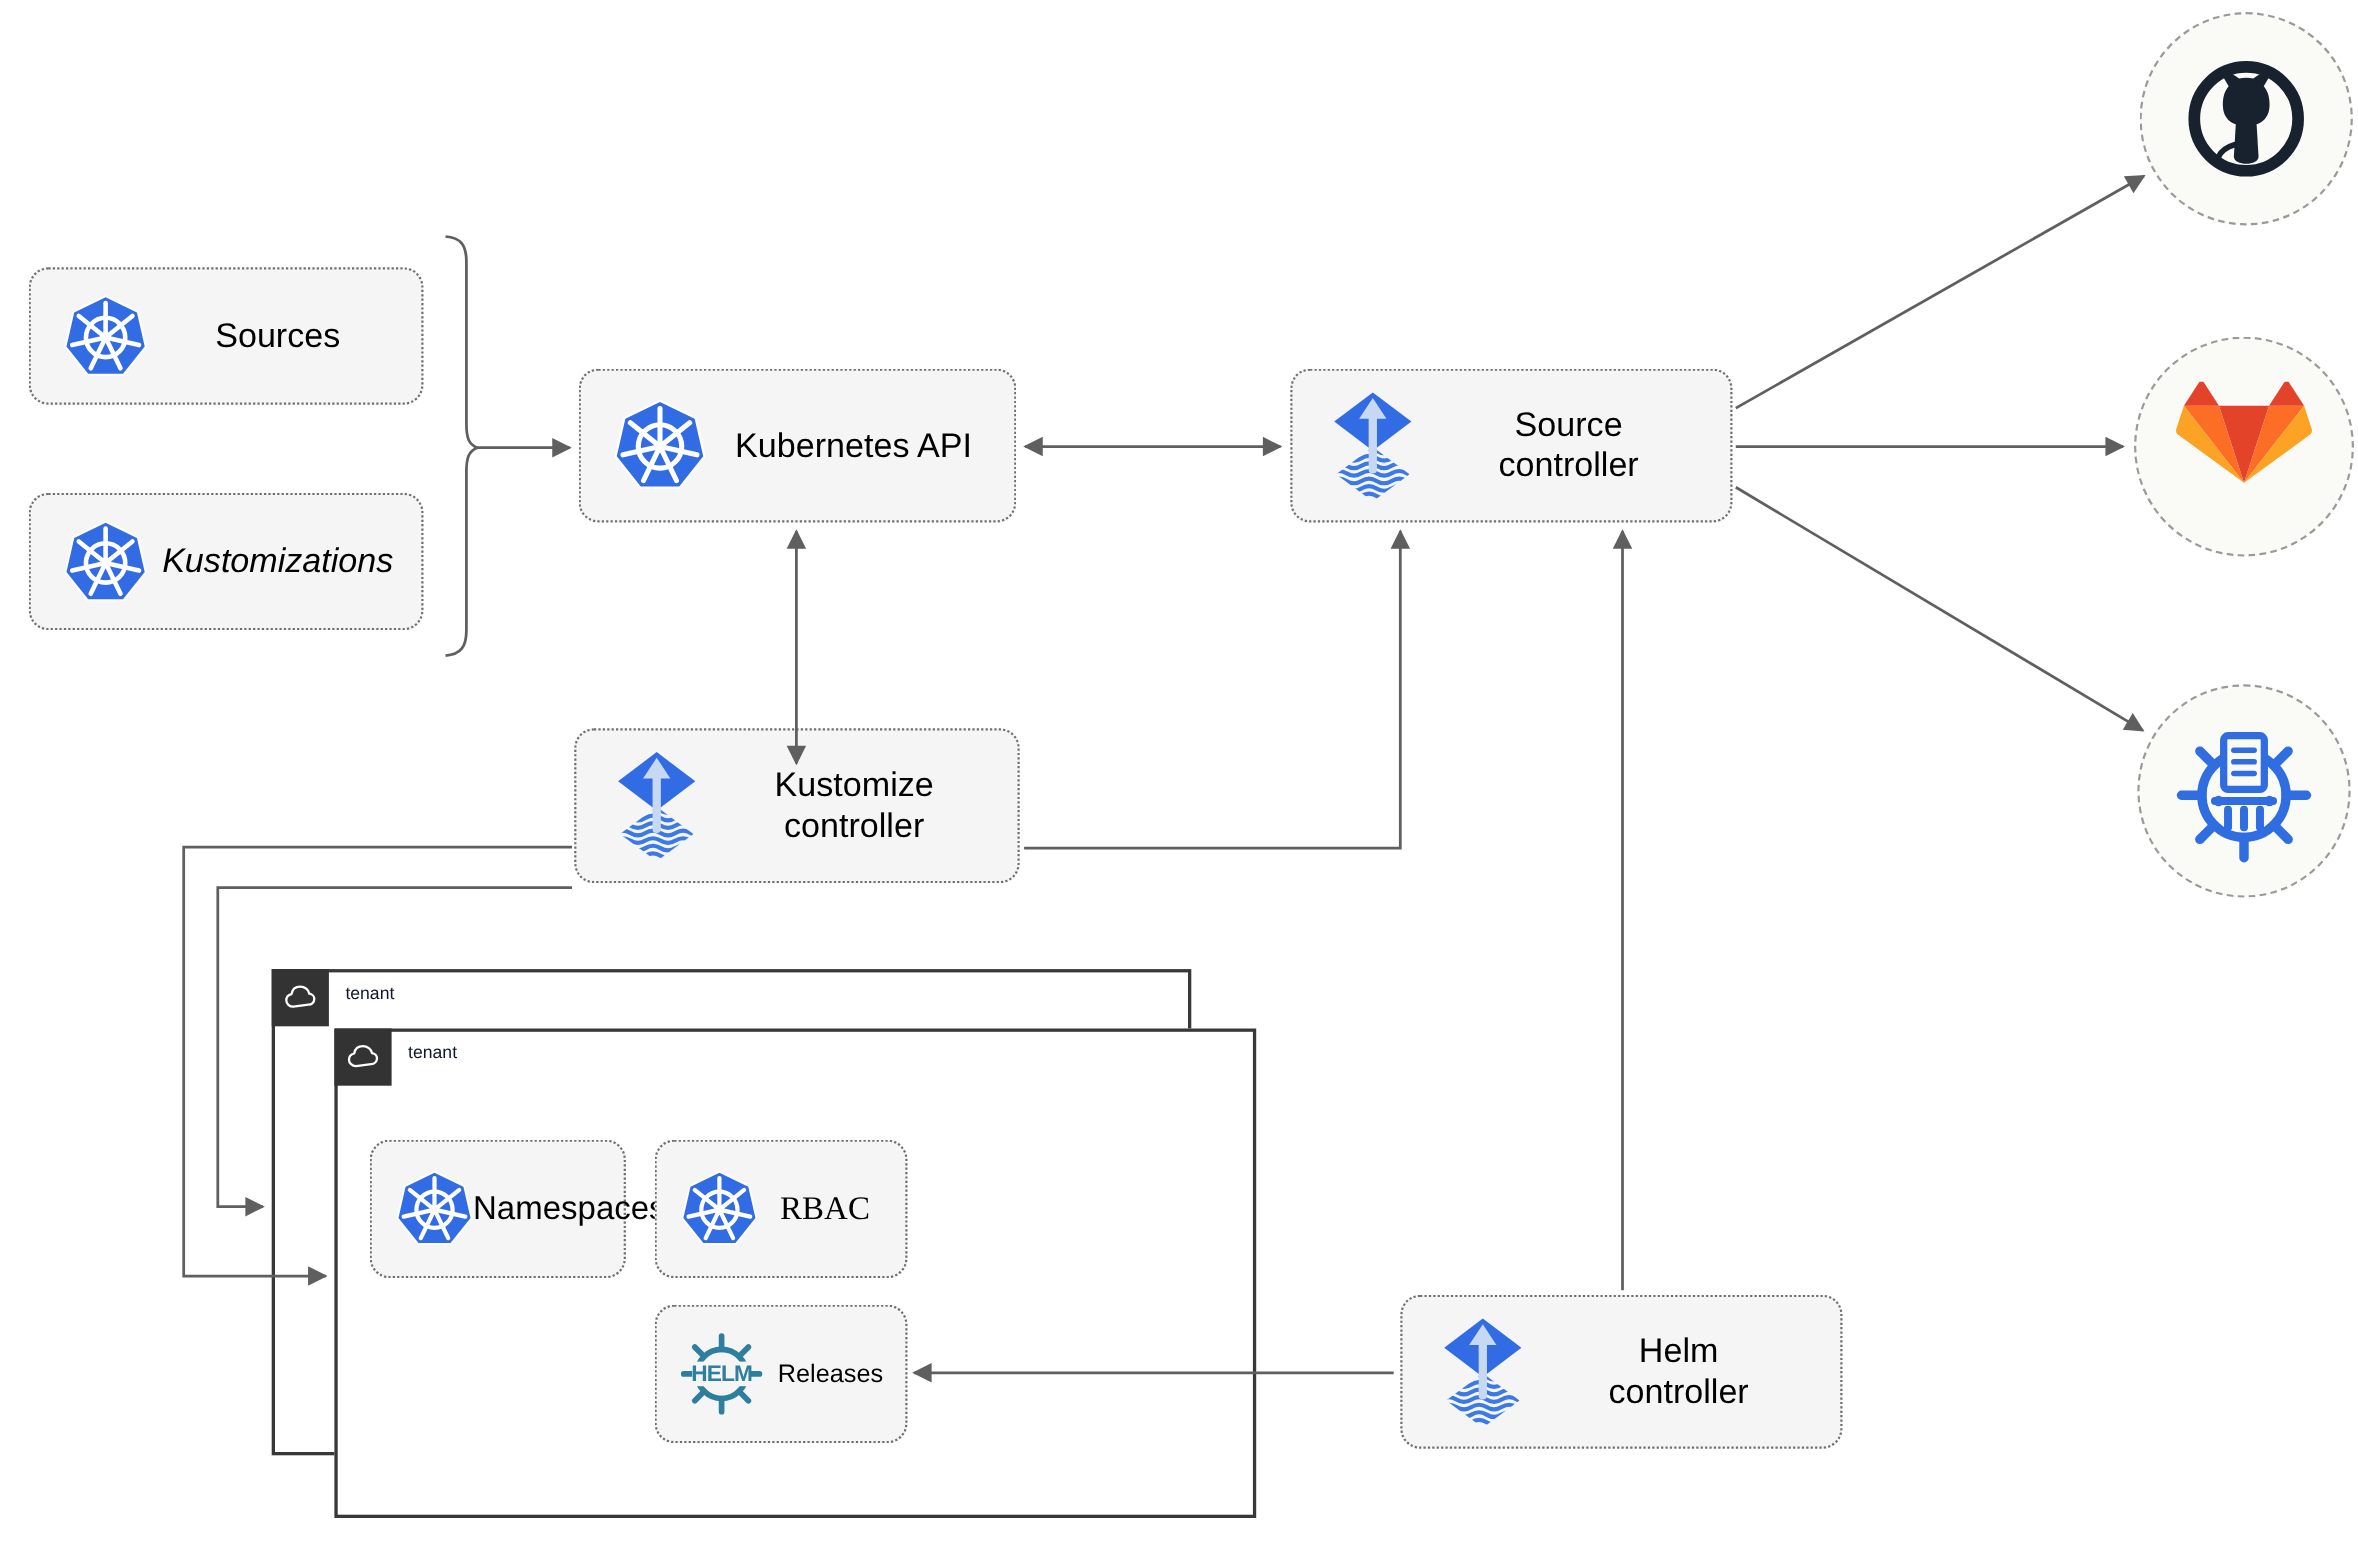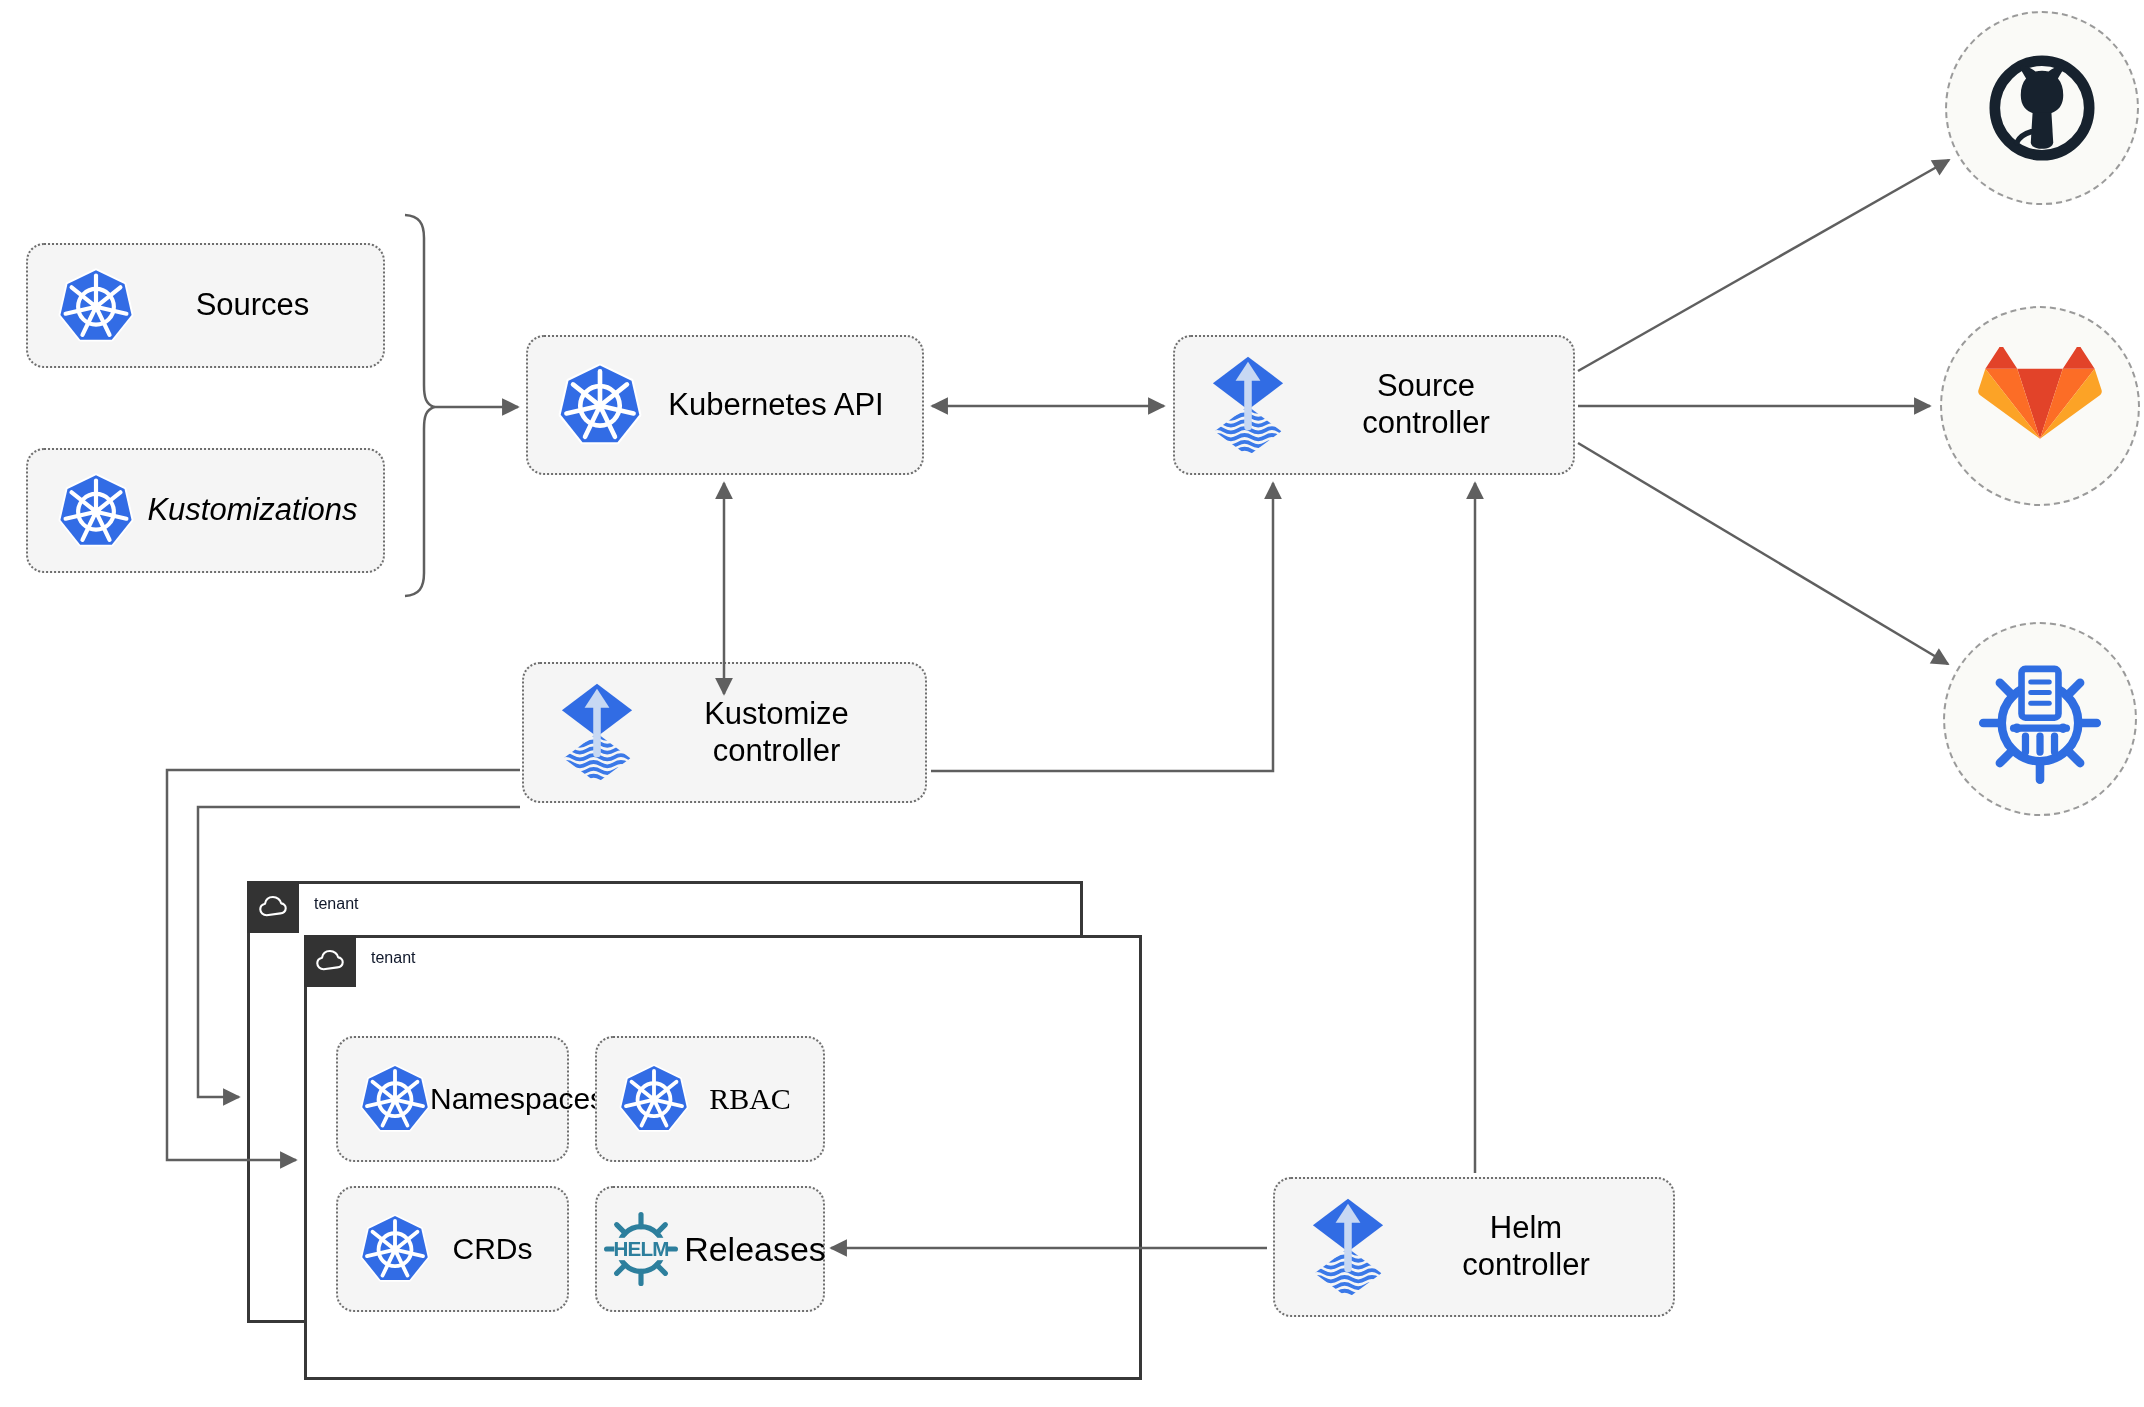--- a/index.html
+++ b/index.html
@@ -164,47 +164,39 @@
 
     <div class="card" style="left:288px;top:98px;width:230px;height:126px;padding-left:22px;font-family:Liberation Serif, serif;">
       <svg class="icon" width="70" height="70" viewBox="0 0 100 100">
           <use href="#sym-k8s"></use>
         </svg>
       <div class="label">
           <span style="font-size:30px">RBAC</span>
         </div>
     </div>
 
-    <div class="card" style="left:29px;top:248px;width:233px;height:126px;padding-left:22px;">
-      <svg class="icon" width="70" height="70" viewBox="0 0 100 100">
-          <use href="#sym-k8s"></use>
-        </svg>
-      <div class="label">
-          <span style="font-size:30px">CRDs</span>
-        </div>
-    </div>
 
     <div class="card" style="left:288px;top:248px;width:230px;height:126px;padding-left:16px;justify-content:center;">
       <svg class="icon" width="86" height="86" viewBox="0 0 100 100">
         <g stroke="#2D7F9D" stroke-width="6" stroke-linecap="round" fill="none">
           <circle cx="50" cy="50" r="26"></circle>
           <line x1="76" y1="50" x2="90" y2="50"></line>
           <line x1="68.4" y1="68.4" x2="78.3" y2="78.3"></line>
           <line x1="50" y1="76" x2="50" y2="90"></line>
           <line x1="31.6" y1="68.4" x2="21.7" y2="78.3"></line>
           <line x1="24" y1="50" x2="10" y2="50"></line>
           <line x1="31.6" y1="31.6" x2="21.7" y2="21.7"></line>
           <line x1="50" y1="24" x2="50" y2="10"></line>
           <line x1="68.4" y1="31.6" x2="78.3" y2="21.7"></line>
         </g>
         <rect x="19" y="37" width="62" height="26" fill="#F5F5F5"></rect>
         <text x="50" y="58" text-anchor="middle" font-size="24" font-weight="bold" letter-spacing="-1" fill="#2D7F9D" font-family="Liberation Sans, sans-serif">HELM</text>
       </svg>
       <div class="label">
-          <span style="font-size:34px">Releases</span>
+          <span style="font-size:23px">Releases</span>
         </div>
     </div>
   </div>
 
   <div class="provider" style="left:1945px;top:11px;width:194px;height:194px;">
     <svg width="118" height="118" viewBox="0 0 100 100">
       <circle cx="50" cy="50" r="40" fill="none" stroke="#17222E" stroke-width="9"></circle>
       <g fill="#17222E">
         <path d="M32,39 C32,33 33.5,28.5 36.5,25 L31.5,16.5 C31,15 32,13.8 33.5,14 C37.5,14.6 41.5,16.6 44.5,19 C46.3,18.6 48.1,18.4 50,18.4 C51.9,18.4 53.7,18.6 55.5,19 C58.5,16.6 62.5,14.6 66.5,14 C68,13.8 69,15 68.5,16.5 L63.5,25 C66.5,28.5 68,33 68,39 C68,51 60,55.5 50,55.5 C40,55.5 32,51 32,39 Z"></path>
         <path d="M42,54 L58,54 L59.5,79 C59.5,86.5 40.5,86.5 40.5,79 Z"></path>

